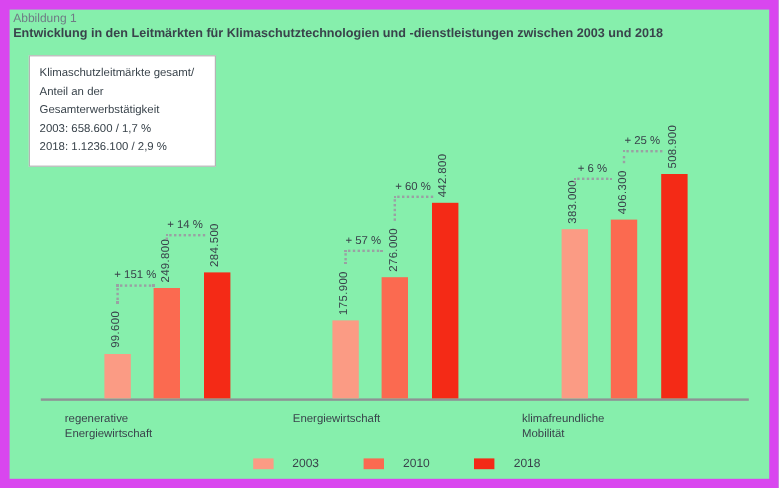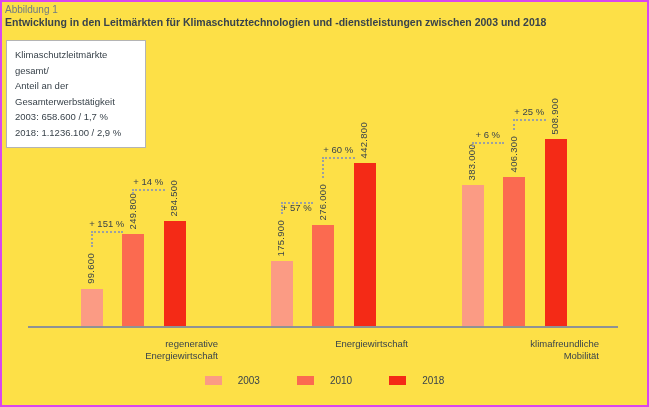--- a/index.html
+++ b/index.html
@@ -1,34 +1,34 @@
 <!DOCTYPE html>
 <html><head>
 <meta charset="utf-8">
 <style>
   html,body{margin:0;padding:0;background:#fff;}
   #frame{
     position:relative;
     width:649px;height:407px;
     box-sizing:border-box;
-    border:2px solid #d946ef;
-    background:#fde047;
+    border:8px solid #d946ef;
+    background:#86efac;
     font-family:"Liberation Sans","DejaVu Sans",sans-serif;
     overflow:hidden;
   }
   .fig-label{
     position:absolute;left:3px;top:2px;
     font-size:10px;color:#6f7b85;white-space:nowrap;
   }
   .fig-title{
     position:absolute;left:3px;top:14px;
     font-size:10.5px;font-weight:bold;color:#39434b;white-space:nowrap;
   }
   #infobox{
-    position:absolute;left:4px;top:38px;width:140px;
+    position:absolute;left:16px;top:38px;width:156px;
     box-sizing:border-box;border:1px solid #b4b4b4;background:#fff;
     padding:6px 8px 7px 8px;
     font-size:9.5px;color:#39434b;line-height:15.5px;
   }
   #chart{position:absolute;left:0;top:0;width:645px;height:403px;}
   .axis-line{
     position:absolute;left:26px;top:324px;width:590px;height:2px;
     background:#8e9295;
   }
   .bar{position:absolute;}
@@ -46,21 +46,21 @@
   }
   .ann-v{
     position:absolute;width:0;
     border-left:2px dotted #9aa0a3;
   }
   .ann-text{
     position:absolute;width:80px;text-align:center;
     font-size:9.5px;color:#39434b;white-space:nowrap;
   }
   .cat-label{
-    position:absolute;width:170px;text-align:right;
+    position:absolute;width:170px;text-align:left;
     font-size:9.5px;color:#39434b;line-height:12px;
   }
   #legend{
     position:absolute;left:0;top:373px;width:645px;
     display:flex;justify-content:center;align-items:center;gap:37px;
   }
   .legend-item{display:flex;align-items:center;gap:16px;}
   .legend-swatch{width:17px;height:9px;}
   .legend-label{font-size:10px;color:#39434b;}
 </style>
@@ -100,21 +100,21 @@
       <div class="bar" style="left: 542.5px; top: 137px; width: 22px; height: 187px; background: rgb(244, 42, 22);"></div>
       <div class="vlabel" style="left: 547px; bottom: 271px;">508.900</div>
       <div class="ann-h" style="left: 88.5px; top: 229px; width: 32.5px;"></div>
       <div class="ann-v" style="left: 88.5px; top: 229px; height: 16.2px;"></div>
       <div class="ann-text" style="left: 64.75px; top: 216px;">+ 151 %</div>
       <div class="ann-h" style="left: 130px; top: 187px; width: 32.5px;"></div>
       <div class="ann-v" style="left: 130px; top: 187px; height: 3px;"></div>
       <div class="ann-text" style="left: 106.25px; top: 174px;">+ 14 %</div>
       <div class="ann-h" style="left: 278.5px; top: 200px; width: 32.5px;"></div>
       <div class="ann-v" style="left: 278.5px; top: 200px; height: 11.9px;"></div>
-      <div class="ann-text" style="left: 254.75px; top: 200px;">+ 57 %</div>
+      <div class="ann-text" style="left: 254.75px; top: 187px;">+ 57 %</div>
       <div class="ann-h" style="left: 320px; top: 155px; width: 32.5px;"></div>
       <div class="ann-v" style="left: 320px; top: 155px; height: 20.9px;"></div>
       <div class="ann-text" style="left: 296.25px; top: 142px;">+ 60 %</div>
       <div class="ann-h" style="left: 469.5px; top: 140px; width: 32.5px;"></div>
       <div class="ann-v" style="left: 469.5px; top: 140px; height: 3px;"></div>
       <div class="ann-text" style="left: 445.75px; top: 127px;">+ 6 %</div>
       <div class="ann-h" style="left: 511px; top: 117px; width: 32.5px;"></div>
       <div class="ann-v" style="left: 511px; top: 117px; height: 10.9px;"></div>
       <div class="ann-text" style="left: 487.25px; top: 104px;">+ 25 %</div>
       <div class="cat-label" style="left: 46px; top: 336px;">

